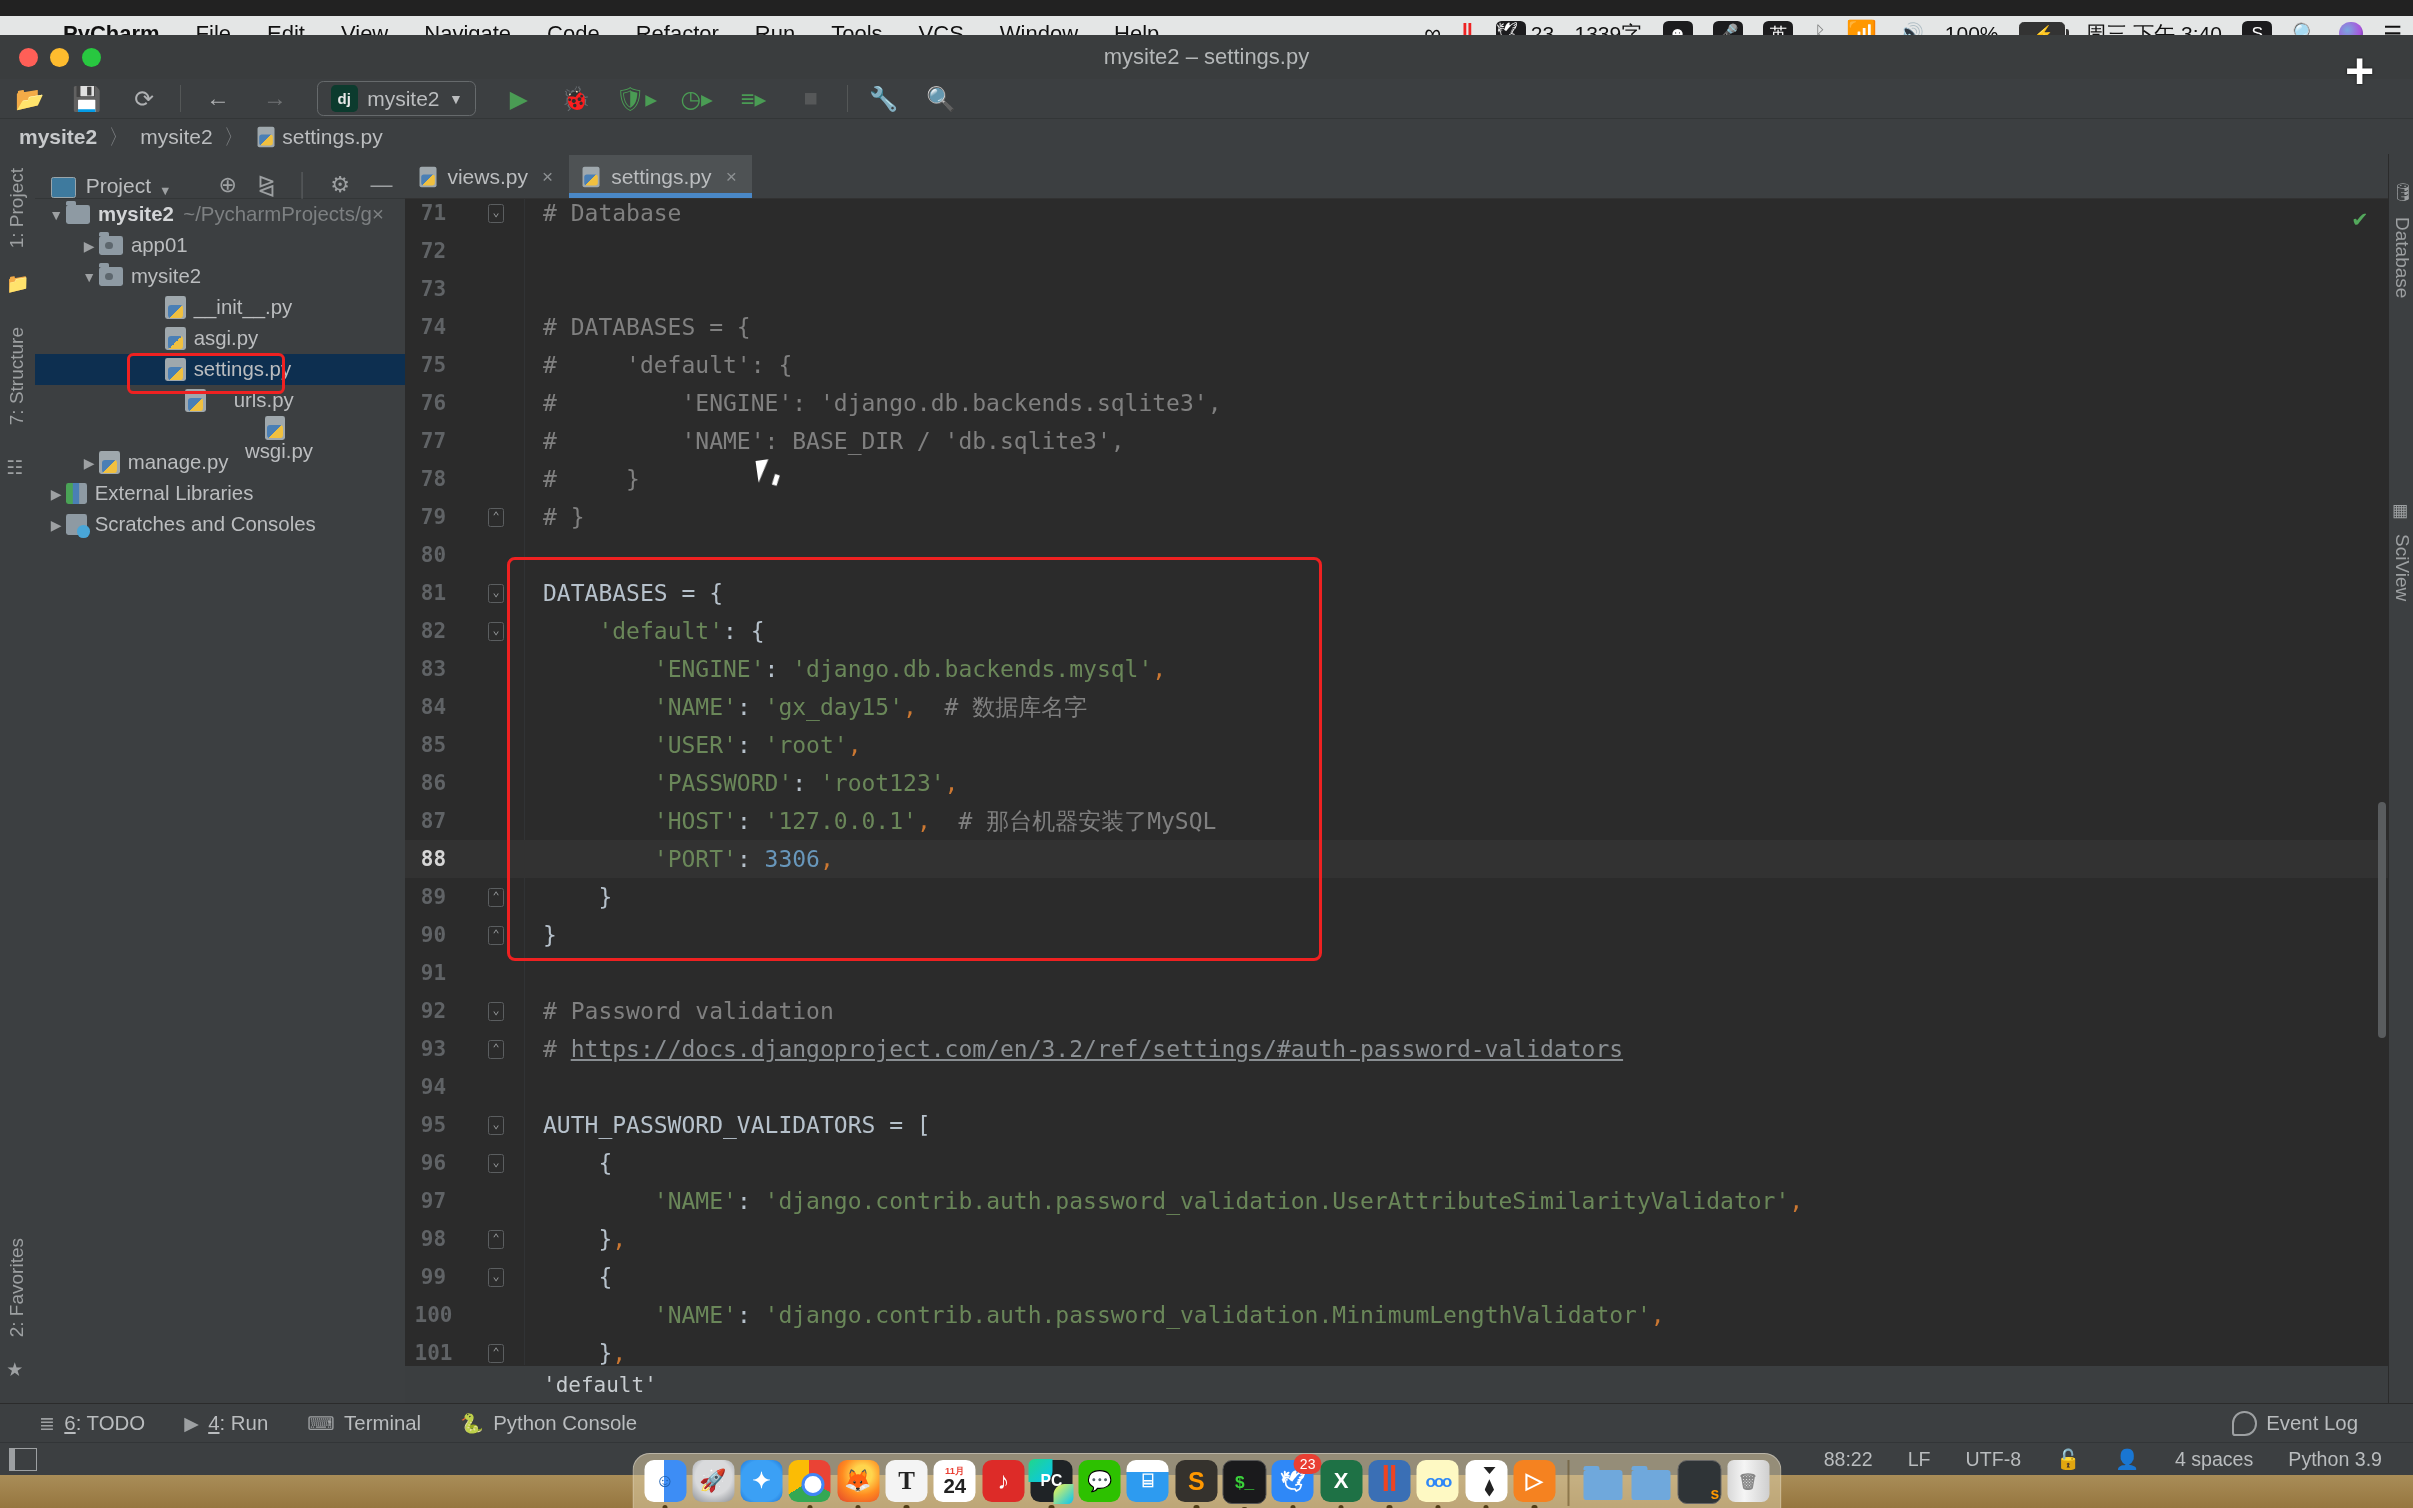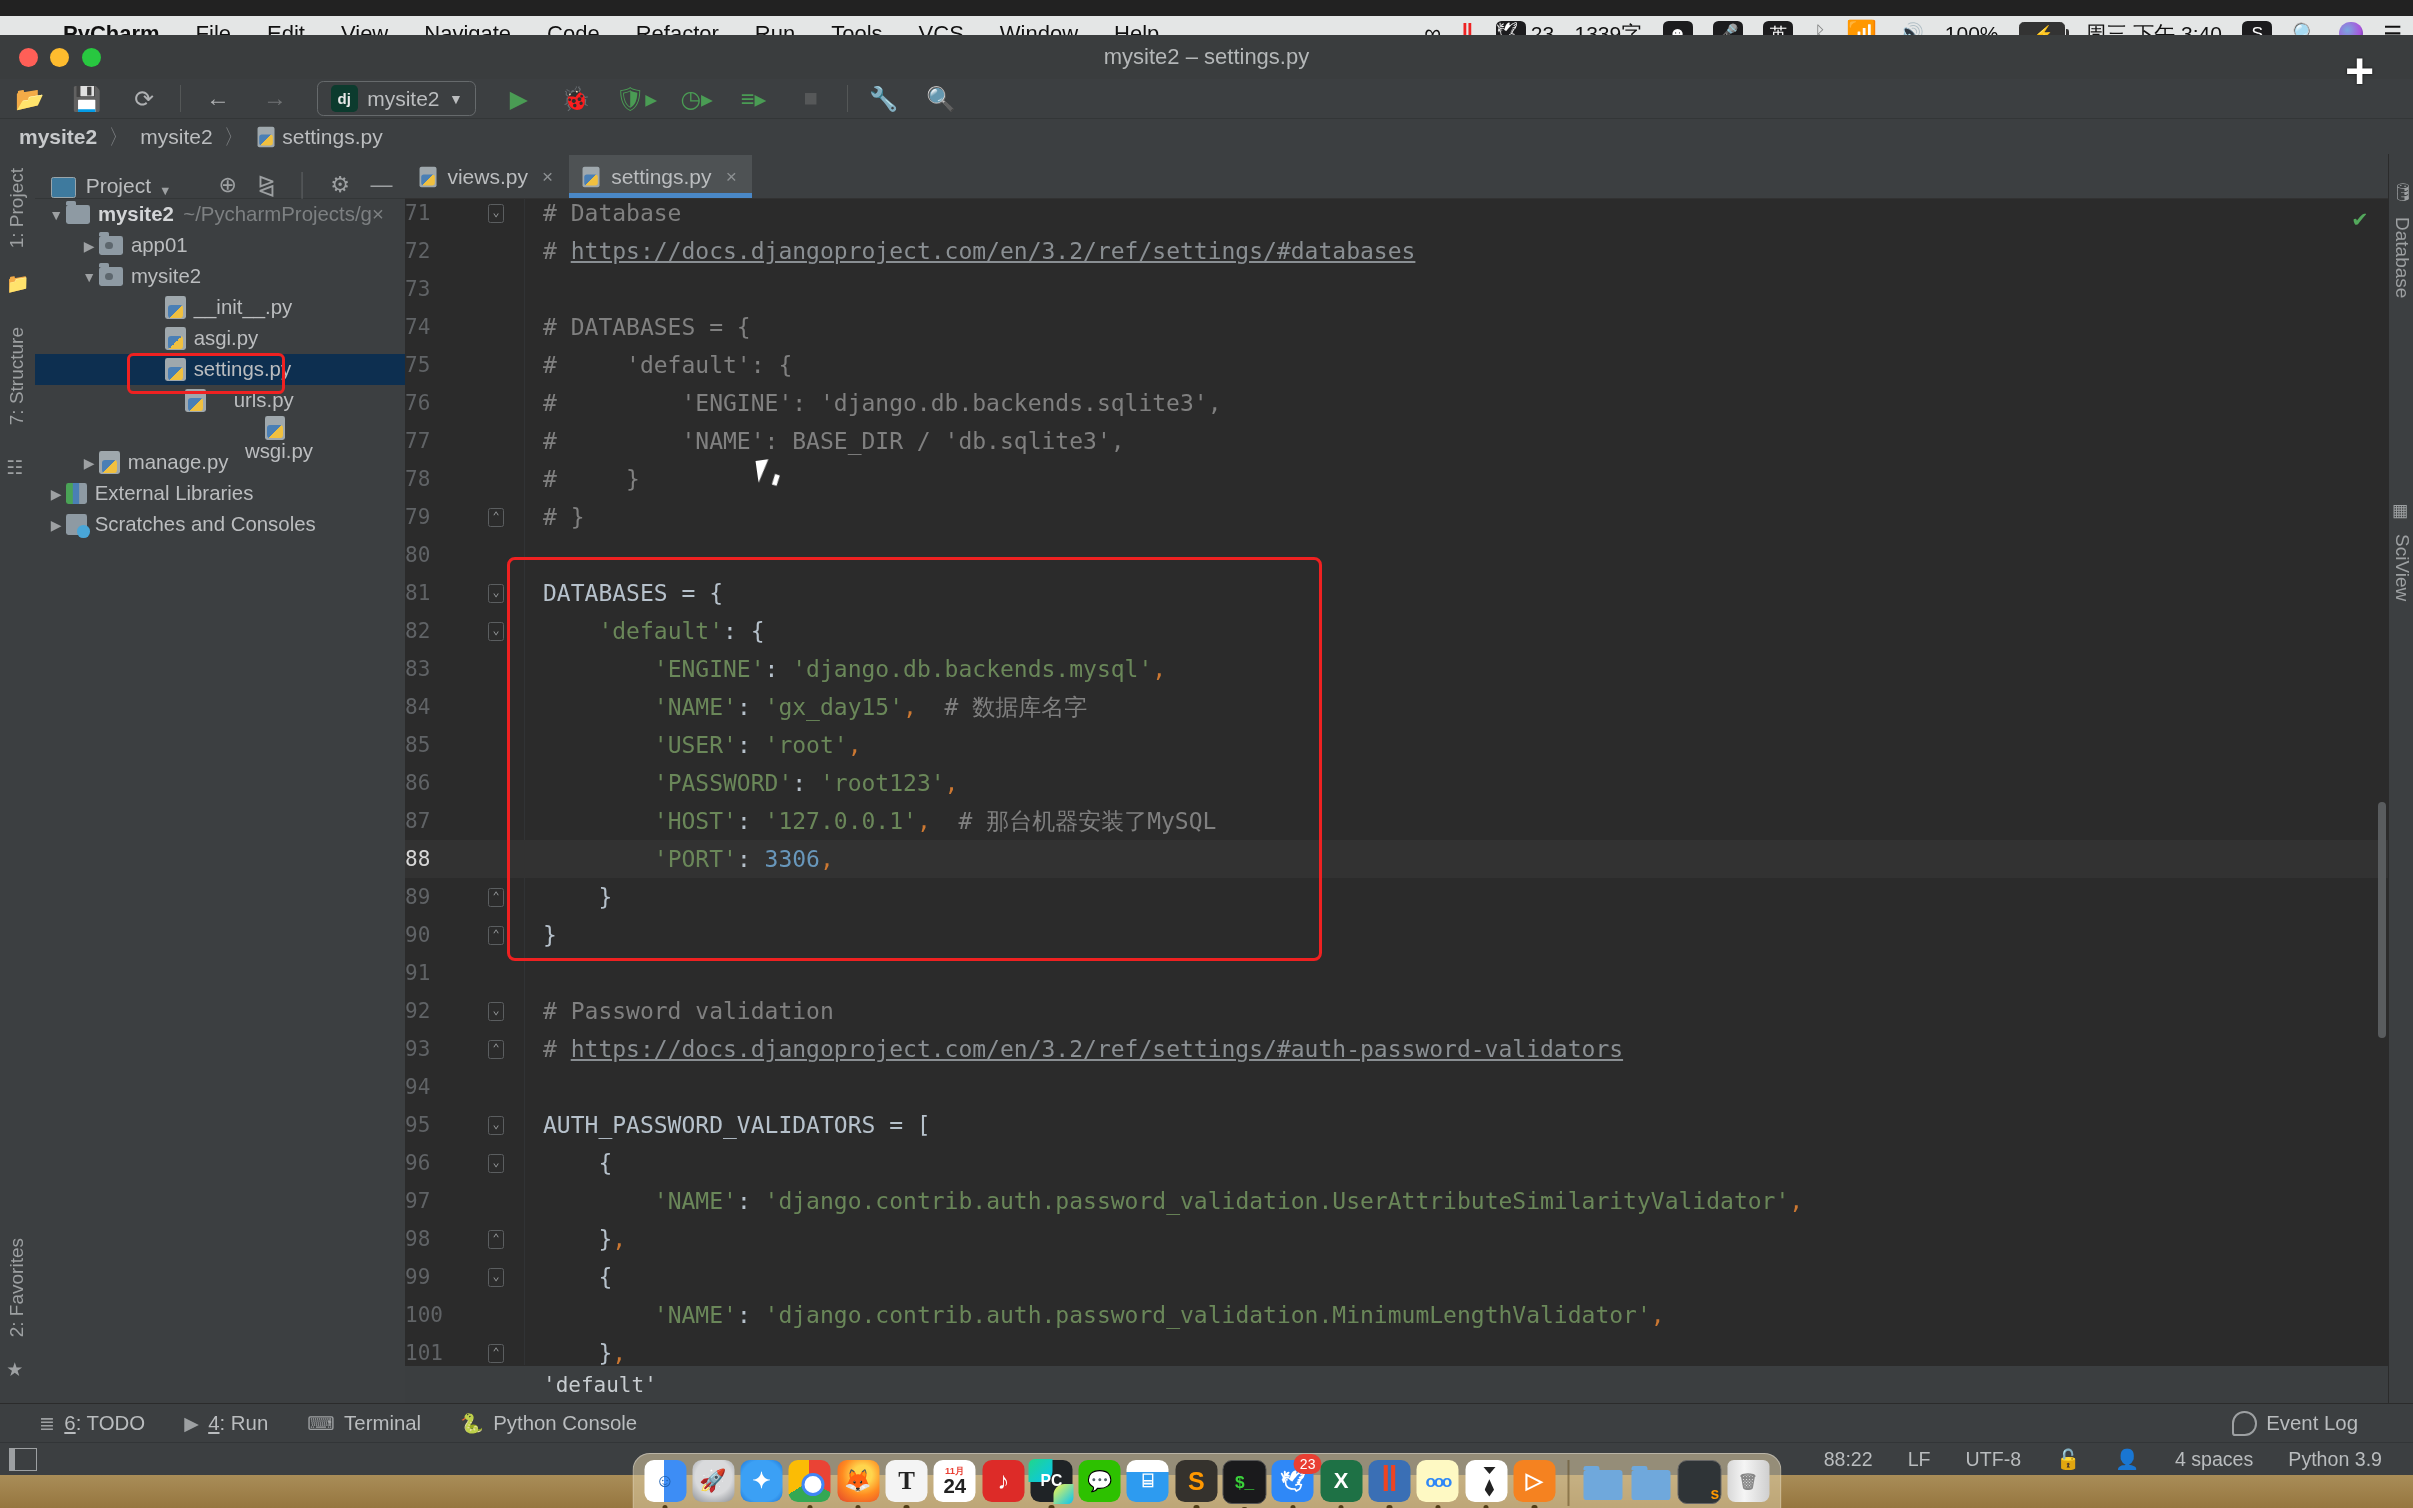--- a/index.html
+++ b/index.html
@@ -76,21 +76,21 @@
   
   #editorcol{left:405px;top:154px;width:1984px;height:1249px;background:#2b2b2b;}
   #tabs{height:44px;background:#3c3f41;display:flex;align-items:flex-end;border-bottom:0.8px solid #323232;}
   .tab{display:flex;align-items:center;gap:9.4px;height:43px;padding:0 15.7px 0 12.6px;color:#bbbdbf;font-size:21px;position:relative;}
   .tab .x{color:#8d9193;font-size:19px;margin-left:4.7px;}
   .tab.active{background:#4e5254;}
   .tab.active:after{content:"";position:absolute;left:0;bottom:0;width:100%;height:4.7px;background:#4a88c7;}
   #code{position:relative;height:1166px;overflow:hidden;
     font-family:"DejaVu Sans Mono","Liberation Mono",monospace;font-size:23px;}
   .cline{position:relative;height:38px;line-height:38px;white-space:pre;}
-  .cline .ln{position:absolute;left:0;width:57px;text-align:left;color:#606366;font-size:21px;}
+  .cline .ln{position:absolute;left:0;width:57px;text-align:center;color:#606366;font-size:21px;font-weight:bold;}
   .cline.cur .ln{color:#d6d6d6;}
   .cline.cur{background:#323232;}
   .cline .fm{position:absolute;left:83px;top:9.4px;width:14px;height:17.3px;border:1.6px solid #5b5e60;border-radius:2.4px;color:#9da0a2;
     font-size:11.8px;line-height:14px;text-align:center;}
   .cline .ct{position:absolute;left:138px;}
   .gutterline{position:absolute;left:119px;top:0;width:0.8px;height:1166px;background:#313335;}
   .s-c{color:#808080;} .s-l{color:#8a8f93;text-decoration:underline;} .s-s{color:#6a8759;}
   .s-n{color:#6897bb;} .s-o{color:#cc7832;} .s-d{color:#b6c1cb;}
   #redbox{left:102px;top:358px;width:809px;height:398px;border:3.9px solid #ef2121;border-radius:7.9px;pointer-events:none;}
   #scrollthumb{right:3.1px;top:603px;width:7.9px;height:236px;background:#595c5e;border-radius:3.9px;}
@@ -339,21 +339,21 @@
         <div class="tab active">
           <span class="pyfile" style="transform: scale(0.85);"></span>
           <span>settings.py</span>
           <span class="x">×</span>
         </div>
       </div>
     <div id="code">
       <div class="gutterline"></div>
       <div id="lines">
           <div class="cline" style="margin-top: -4.7px;"><span class="ln">71</span><span class="fm">⌄</span><span class="ct"><span class="s-c"># Database</span></span></div>
-          <div class="cline"><span class="ln">72</span><span class="ct"><span class="s-c"># </span><span class="s-l">https://docs.djangoproject.com/en/3.2/ref/settings/#databases</span></span></div>
+          <div class="cline"><span class="ln">72</span></div>
           <div class="cline"><span class="ln">73</span><span class="ct"></span></div>
           <div class="cline"><span class="ln">74</span><span class="ct"><span class="s-c"># DATABASES = {</span></span></div>
           <div class="cline"><span class="ln">75</span><span class="ct"><span class="s-c">#     'default': {</span></span></div>
           <div class="cline"><span class="ln">76</span><span class="ct"><span class="s-c">#         'ENGINE': 'django.db.backends.sqlite3',</span></span></div>
           <div class="cline"><span class="ln">77</span><span class="ct"><span class="s-c">#         'NAME': BASE_DIR / 'db.sqlite3',</span></span></div>
           <div class="cline"><span class="ln">78</span><span class="ct"><span class="s-c">#     }</span></span></div>
           <div class="cline"><span class="ln">79</span><span class="fm">⌃</span><span class="ct"><span class="s-c"># }</span></span></div>
           <div class="cline"><span class="ln">80</span><span class="ct"></span></div>
           <div class="cline"><span class="ln">81</span><span class="fm">⌄</span><span class="ct"><span class="s-d">DATABASES = {</span></span></div>
           <div class="cline"><span class="ln">82</span><span class="fm">⌄</span><span class="ct"><span class="s-d">    </span><span class="s-s">'default'</span><span class="s-d">: {</span></span></div>

